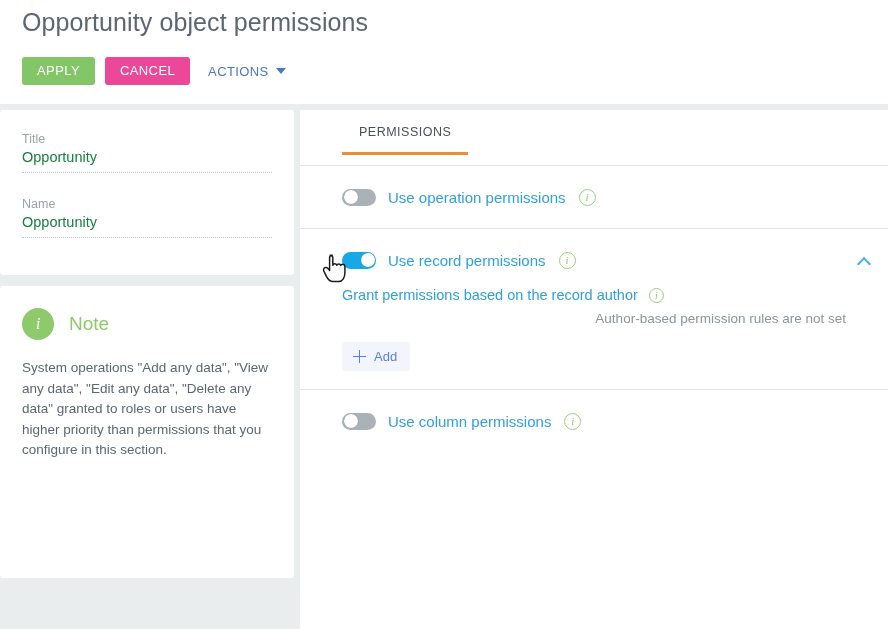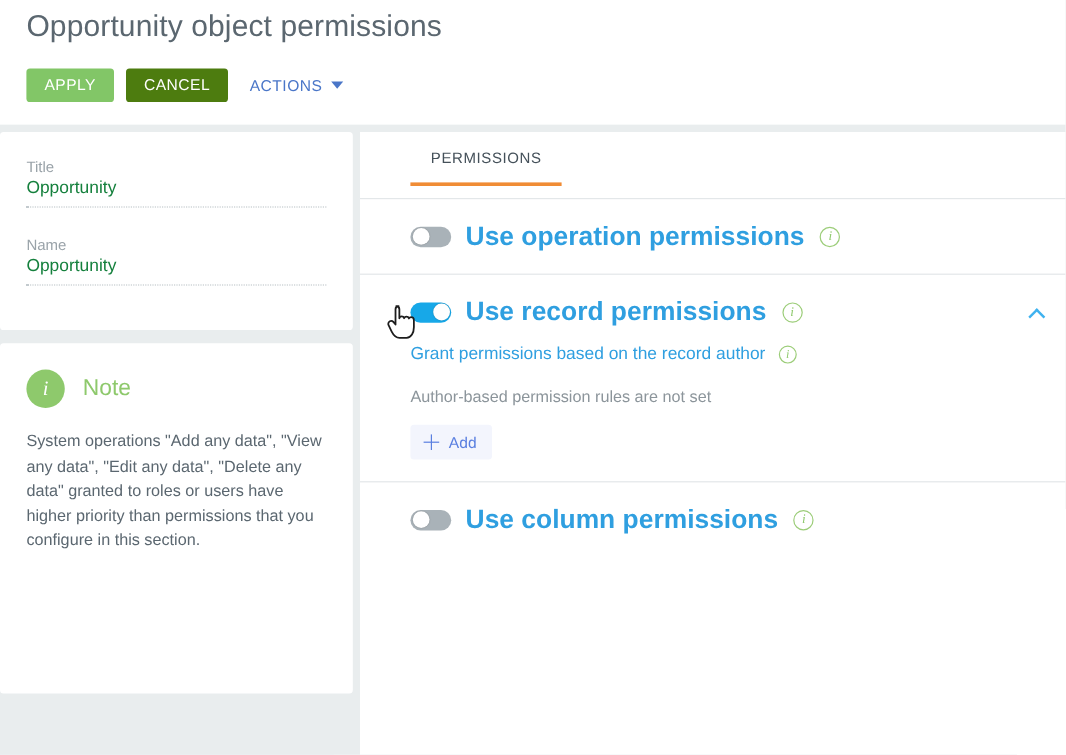--- a/index.html
+++ b/index.html
@@ -49,21 +49,21 @@
     font-family: "Liberation Sans", sans-serif;
     font-size: 13px;
     letter-spacing: 0.4px;
     color: #ffffff;
     border-radius: 3px;
     cursor: pointer;
     line-height: 28px;
     text-align: left;
   }
   .btn-apply { background: #82c667; margin-right: 10px; }
-  .btn-cancel { background: #4d7c0f; margin-right: 16px; }
+  .btn-cancel { background: #ec4899; margin-right: 16px; }
   .actions-menu {
     display: flex;
     align-items: center;
     cursor: pointer;
     color: #4a76c8;
     font-size: 13px;
     letter-spacing: 0.4px;
     padding: 4px 2px;
   }
   .caret-down {
@@ -205,23 +205,23 @@
     top: 1.5px;
     width: 14px; height: 14px;
     border-radius: 50%;
     background: #ffffff;
     box-shadow: 0 0 1px rgba(0,0,0,.35);
   }
   .toggle.off .knob { left: 1.5px; }
   .toggle.on  .knob { left: 18.5px; }
 
   .perm-label {
-    font-size: 22px;
+    font-size: 15px;
     color: #2f9fe0;
-    font-weight: 700;
+    font-weight: 400;
     white-space: nowrap;
   }
   .info-icon {
     width: 17px; height: 17px;
     border-radius: 50%;
     border: 1.3px solid #9ccd79;
     color: #8ec96c;
     font-size: 11px;
     font-family: "Liberation Serif", serif;
     font-style: italic;
@@ -261,24 +261,24 @@
     display: flex;
     align-items: center;
     margin-top: -4px;
     text-align: right;
   }
   .sub-label {
     font-size: 14.5px;
     color: #2f9fe0;
   }
   .empty-msg {
-    text-align: left;
+    text-align: right;
     font-size: 13.5px;
     color: #8c959b;
-    margin-top: 20px;
+    margin-top: 8px;
   }
   .add-btn {
     display: inline-flex;
     align-items: center;
     background: #f3f5fd;
     color: #5a7fe0;
     font-size: 13px;
     border: none;
     border-radius: 3px;
     padding: 7px 13px 7px 11px;

